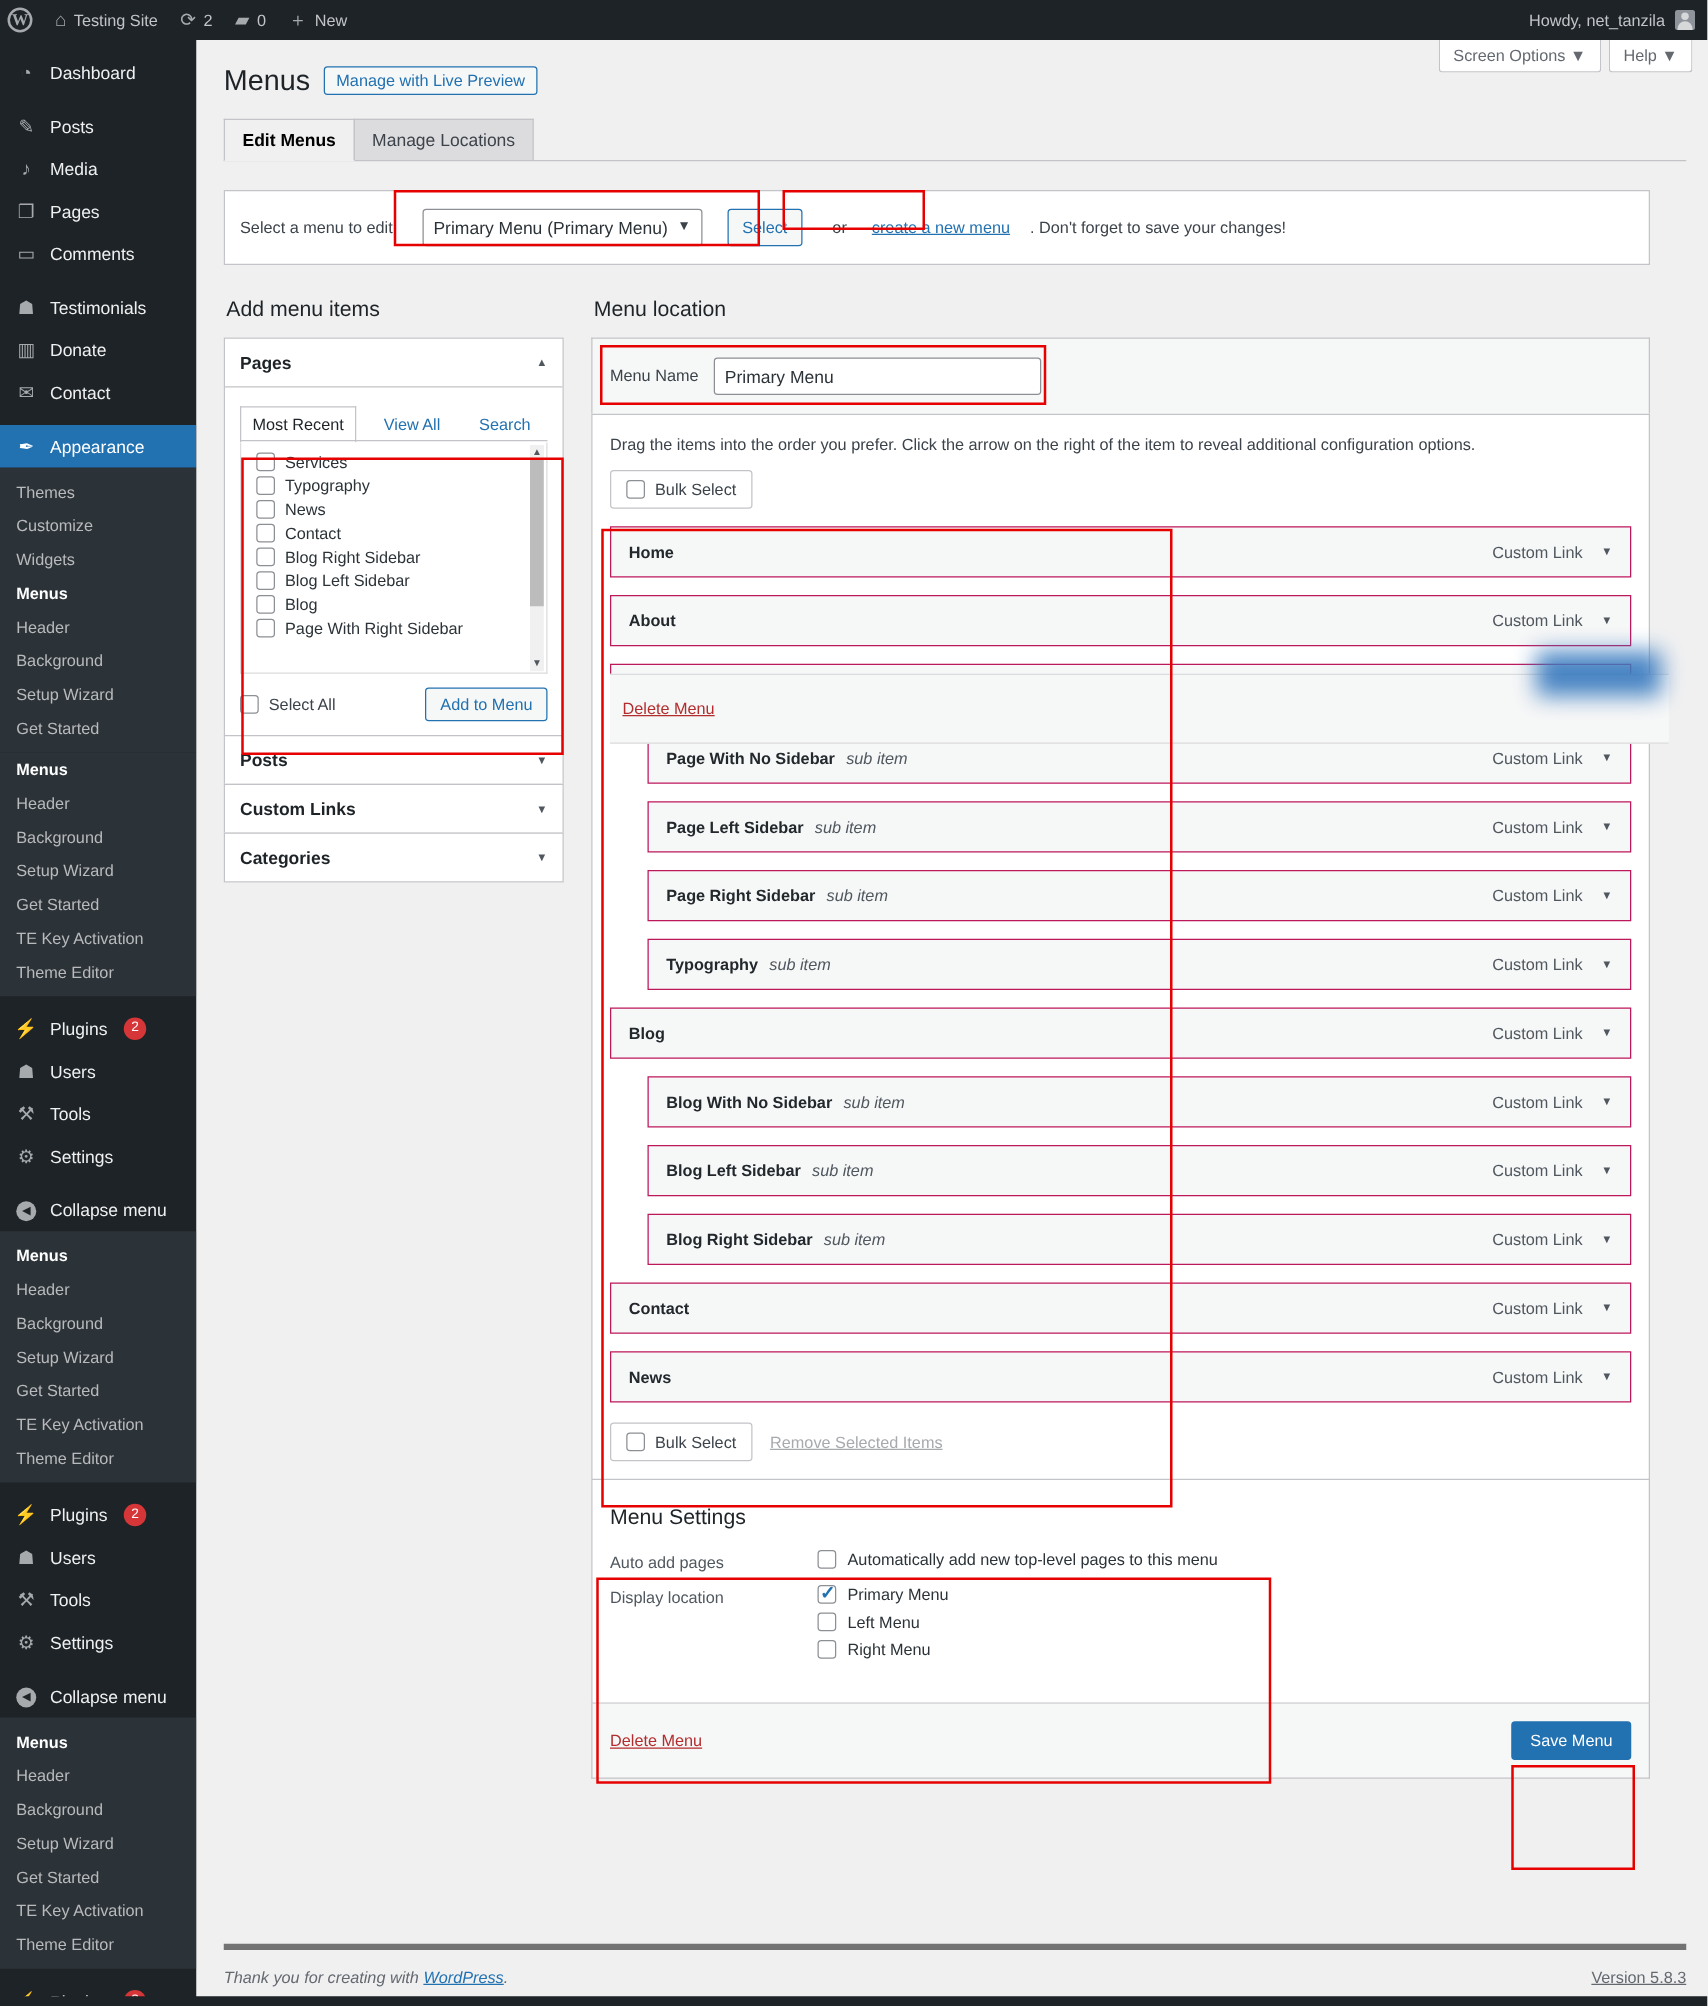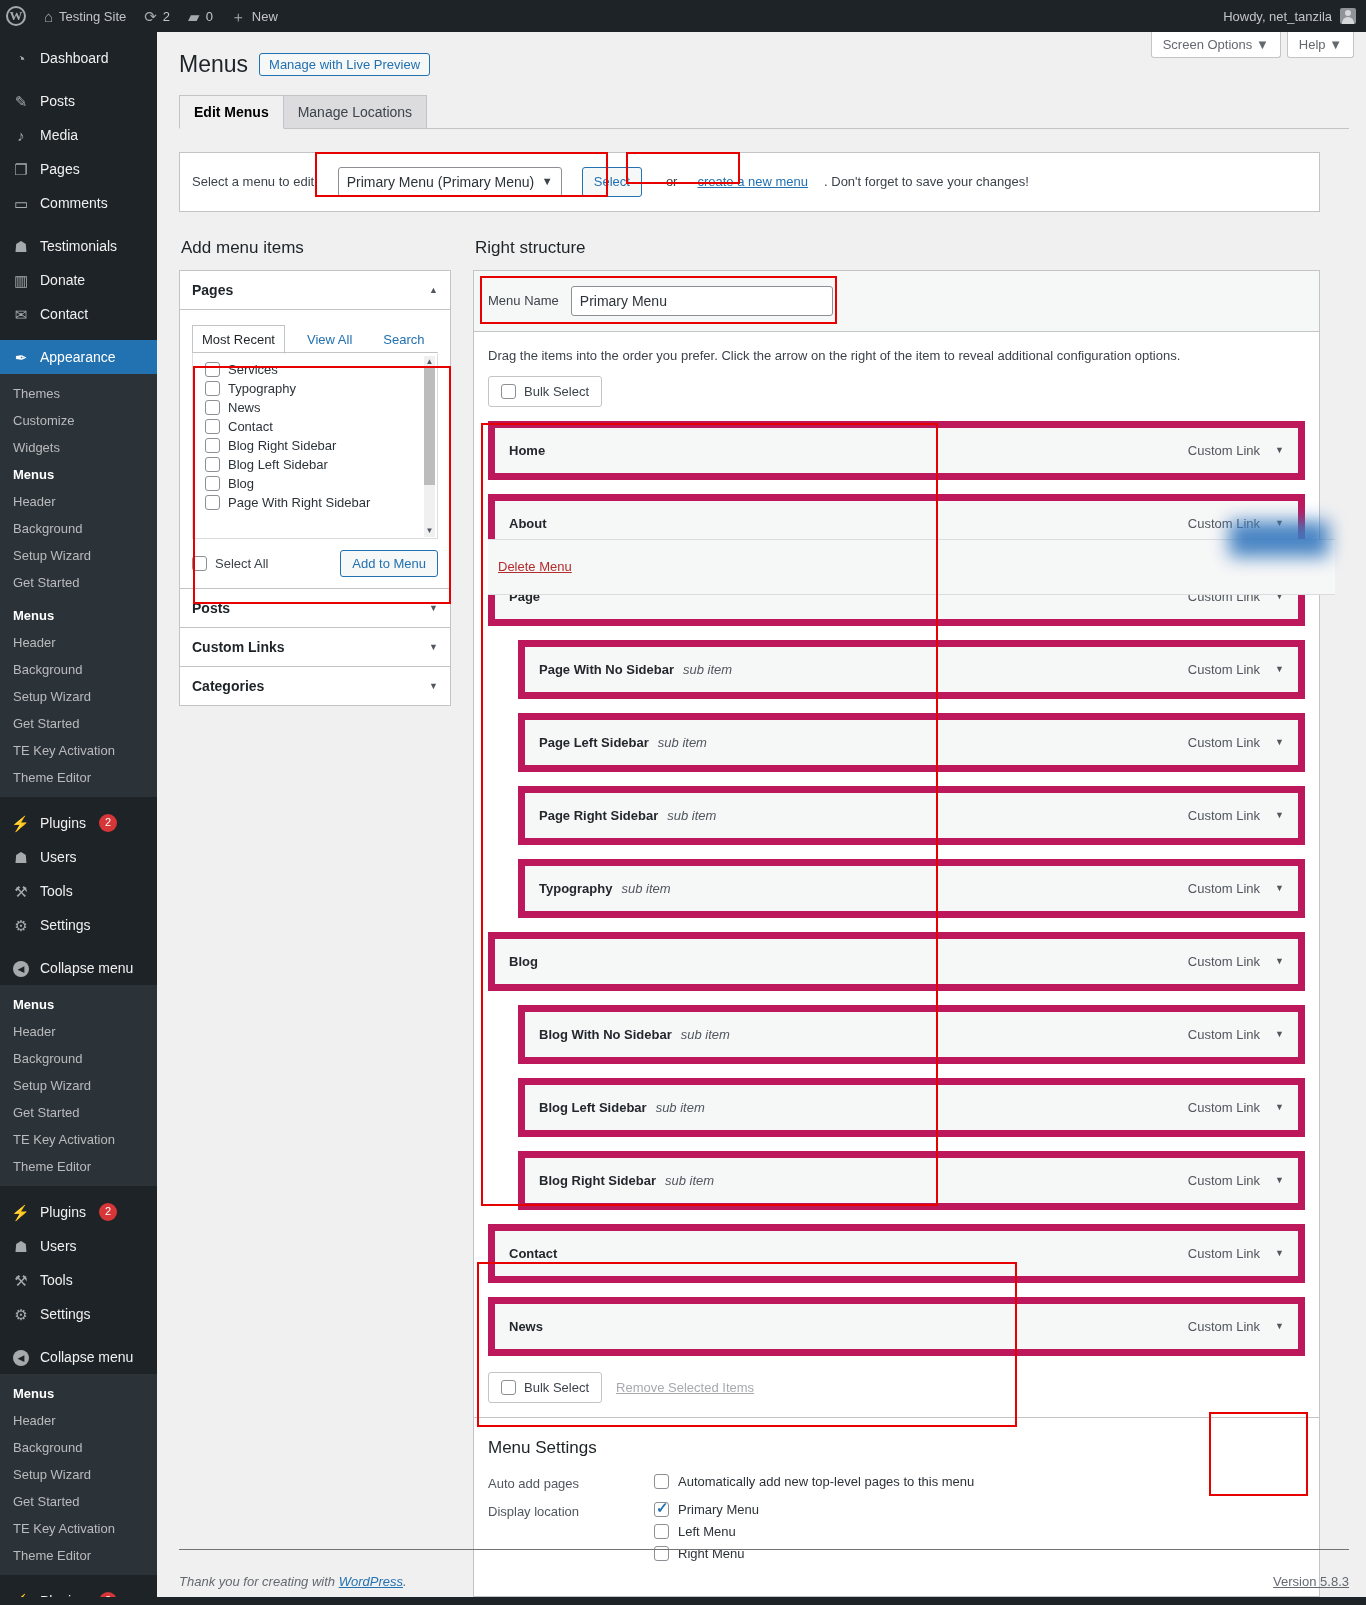--- a/index.html
+++ b/index.html
@@ -99,21 +99,21 @@
   .panel-foot{ display:flex; align-items:center; justify-content:space-between; padding:11px 12px; }
   .add-btn{ background:#f6f7f7; border:1px solid #2271b1; color:#2271b1; border-radius:3px; font-size:13px; padding:5px 11px; }
 
   .menu-name-row{ background:#f6f7f7; border:1px solid #c3c4c7; border-bottom:none; padding:15px 14px; display:flex; align-items:center; gap:12px; font-size:13px; }
   .menu-name-row input{ width:262px; height:30px; border:1px solid #8c8f94; border-radius:3px; padding:0 8px; font-size:14px; font-family:"Liberation Sans",sans-serif; color:#2c3338; }
 
   .structure-body{ background:#fff; border:1px solid #c3c4c7; padding:16px 14px 14px 14px; position:relative; }
   .hint{ font-size:13px; color:#3c434a; margin-bottom:13px; }
   .bulk-box{ display:inline-flex; align-items:center; gap:8px; border:1px solid #c3c4c7; background:#fff; padding:7px 12px; border-radius:3px; font-size:13px; }
 
-  .mi-row{ background:#f6f7f7; border:7px solid #be185d; height:59px; display:flex; align-items:center; padding:0 14px; margin-top:14px; }
+  .mi-row{ background:#f6f7f7; border:1px solid #be185d; height:41px; display:flex; align-items:center; padding:0 14px; margin-top:14px; }
   .mi-row .nm{ font-weight:bold; font-size:13px; color:#23282d; }
   .mi-row .sub-lbl{ font-style:italic; font-weight:normal; color:#50575e; margin-left:9px; font-size:13px; }
   .mi-row .type{ margin-left:auto; color:#50575e; font-size:13px; }
   .mi-row .dd{ margin-left:15px; color:#50575e; font-size:9px; }
   .indent-1{ margin-left:30px; }
 
   .overlap-strip{
     position:absolute; left:0; top:118px; width:847px; height:56px; background:#f6f7f7;
     border-top:1px solid #dcdcde; border-bottom:1px solid #dcdcde; display:flex; align-items:center; padding-left:10px;
   }
@@ -128,21 +128,21 @@
 
   .settings-box{ background:#fff; border:1px solid #c3c4c7; border-top:none; padding:20px 14px 22px 14px; }
   h3.ms-title{ font-size:17px; font-weight:400; margin:0 0 16px 0; color:#1d2327; }
   .ms-row{ display:flex; margin-bottom:6px; font-size:13px; }
   .ms-label{ width:166px; color:#50575e; padding-top:2px; }
   .ms-opt{ display:flex; align-items:center; gap:9px; margin-bottom:7px; color:#2c3338; }
 
   .save-bar{ background:#f6f7f7; border:1px solid #c3c4c7; border-top:none; padding:14px; display:flex; align-items:center; }
   .btn-primary{ background:#2271b1; color:#fff; border:1px solid #2271b1; border-radius:3px; font-size:13px; padding:7px 14px; margin-left:auto; }
 
-  .footer{ position:absolute; left:22px; bottom:16px; width:1170px; display:flex; border-top:1px solid #737373; padding-top:24px; font-size:13px; color:#646970; }
+  .footer{ position:absolute; left:22px; bottom:16px; width:1170px; display:flex; border-top:5px solid #737373; padding-top:14px; font-size:13px; color:#646970; }
   .footer .fl{ font-style:italic; }
   .footer .fr{ margin-left:auto;text-decoration:underline; }
   #bottombar{ position:absolute; left:0; bottom:0; width:1366px; height:8px; background:#1d2327; z-index:70; }
 
   
   .rbox{ position:absolute; border:2px solid #e60000; pointer-events:none; z-index:40; }
 </style>
 </head>
 <body>
 
@@ -429,21 +429,21 @@
           <div class="panel" style="margin-top: -1px;">
             <div class="panel-head closed">
               <span>Categories</span>
               <span class="tri">▼</span>
             </div>
           </div>
         </div>
     </div>
 
     <div class="col-right">
-      <h2 class="sec-title">Right structure</h2>
+      <h2 class="sec-title">Menu location</h2>
 
       <div class="menu-name-row">
         <span>Menu Name</span>
         <input type="text" value="Primary Menu" style="">
       </div>
 
       <div class="structure-body">
         <div class="hint">Drag the items into the order you prefer. Click the arrow on the right of the item to reveal additional configuration options.</div>
         <div class="bulk-box">
           <span class="cbx"></span>

